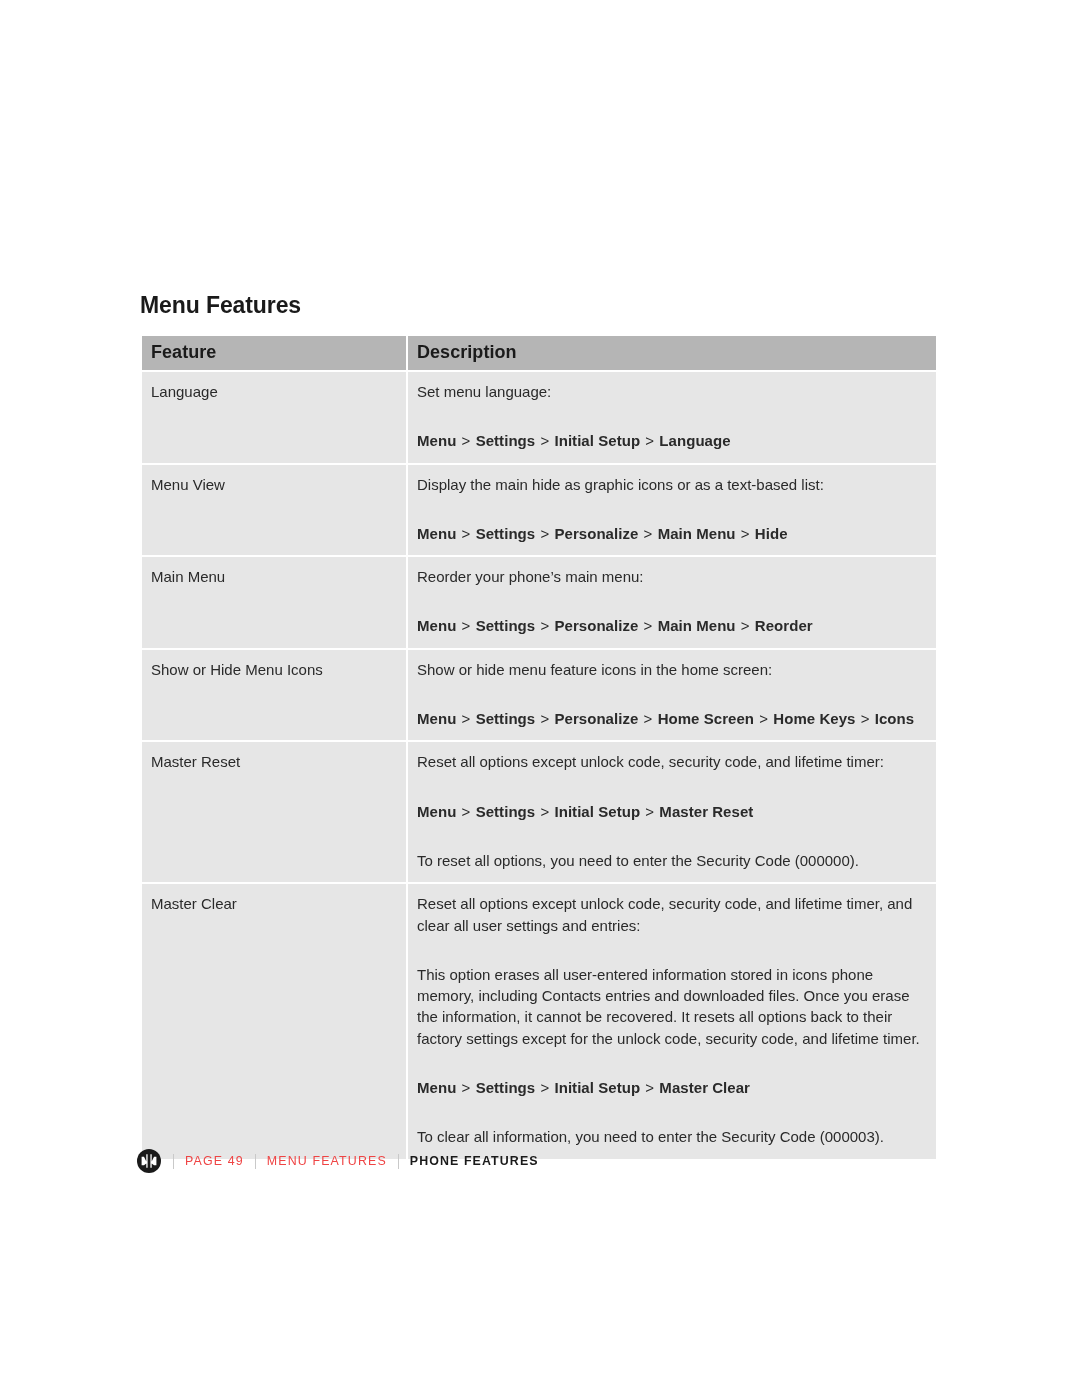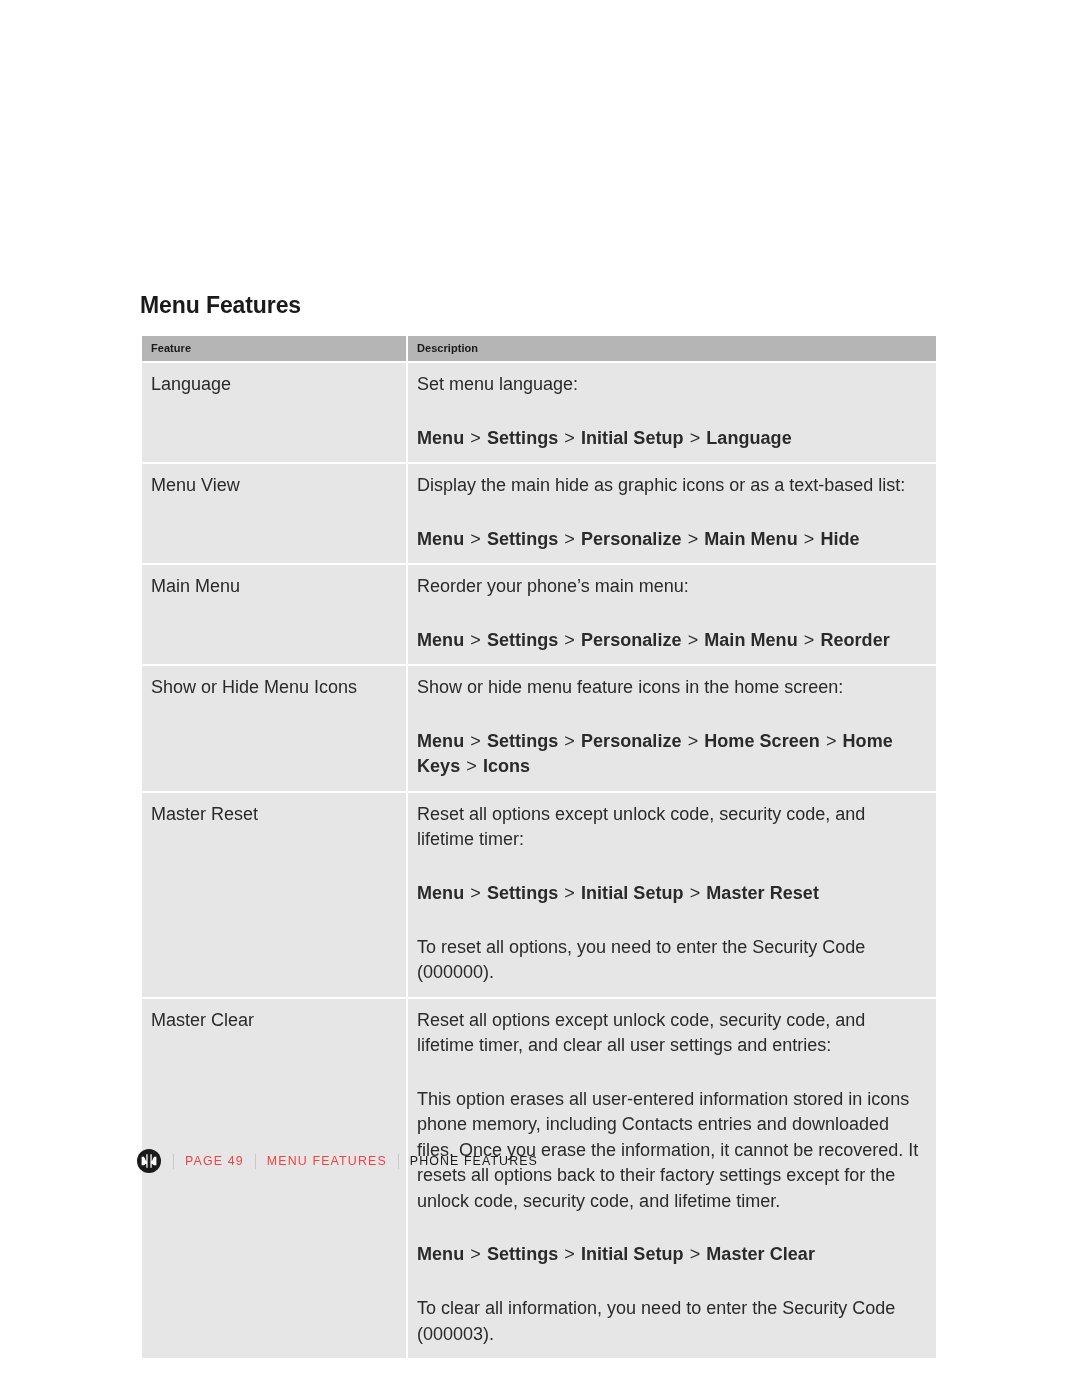--- a/index.html
+++ b/index.html
@@ -47,31 +47,31 @@
   .feature-table td {
     vertical-align: top;
     padding: 0;
     margin: 0;
   }
   .col-feature { width: 264px; }
   .col-desc { width: 528px; }
 
   .feature-table thead th {
     background: #b5b5b5;
-    font-size: 11px;
+    font-size: 18px;
     font-weight: bold;
     color: #1a1a1a;
     padding: 6px 20px 7px 9px;
     text-align: left;
     letter-spacing: 0.05px;
   }
 
   .feature-table tbody td {
     background: #e6e6e6;
-    font-size: 18px;
+    font-size: 15px;
     color: #2a2a2a;
     padding: 9px 16px 11px 9px;
     line-height: 1.42;
   }
   .feature-table tbody td.cell-feature {
     color: #2a2a2a;
   }
 
   .desc-line {
     margin: 0 0 0 0;
@@ -118,21 +118,21 @@
     font-weight: bold;
     white-space: nowrap;
   }
   .footer-text.muted {
     color: #ef4444;
     font-weight: normal;
     letter-spacing: 1.15px;
   }
   .footer-text.current {
     color: #1a1a1a;
-    font-weight: normal;
+    font-weight: bold;
   }
 </style>
 </head>
 <body>
 
 <div class="page">
 
   <div class="section-title">Menu Features</div>
 
   <table class="feature-table">

